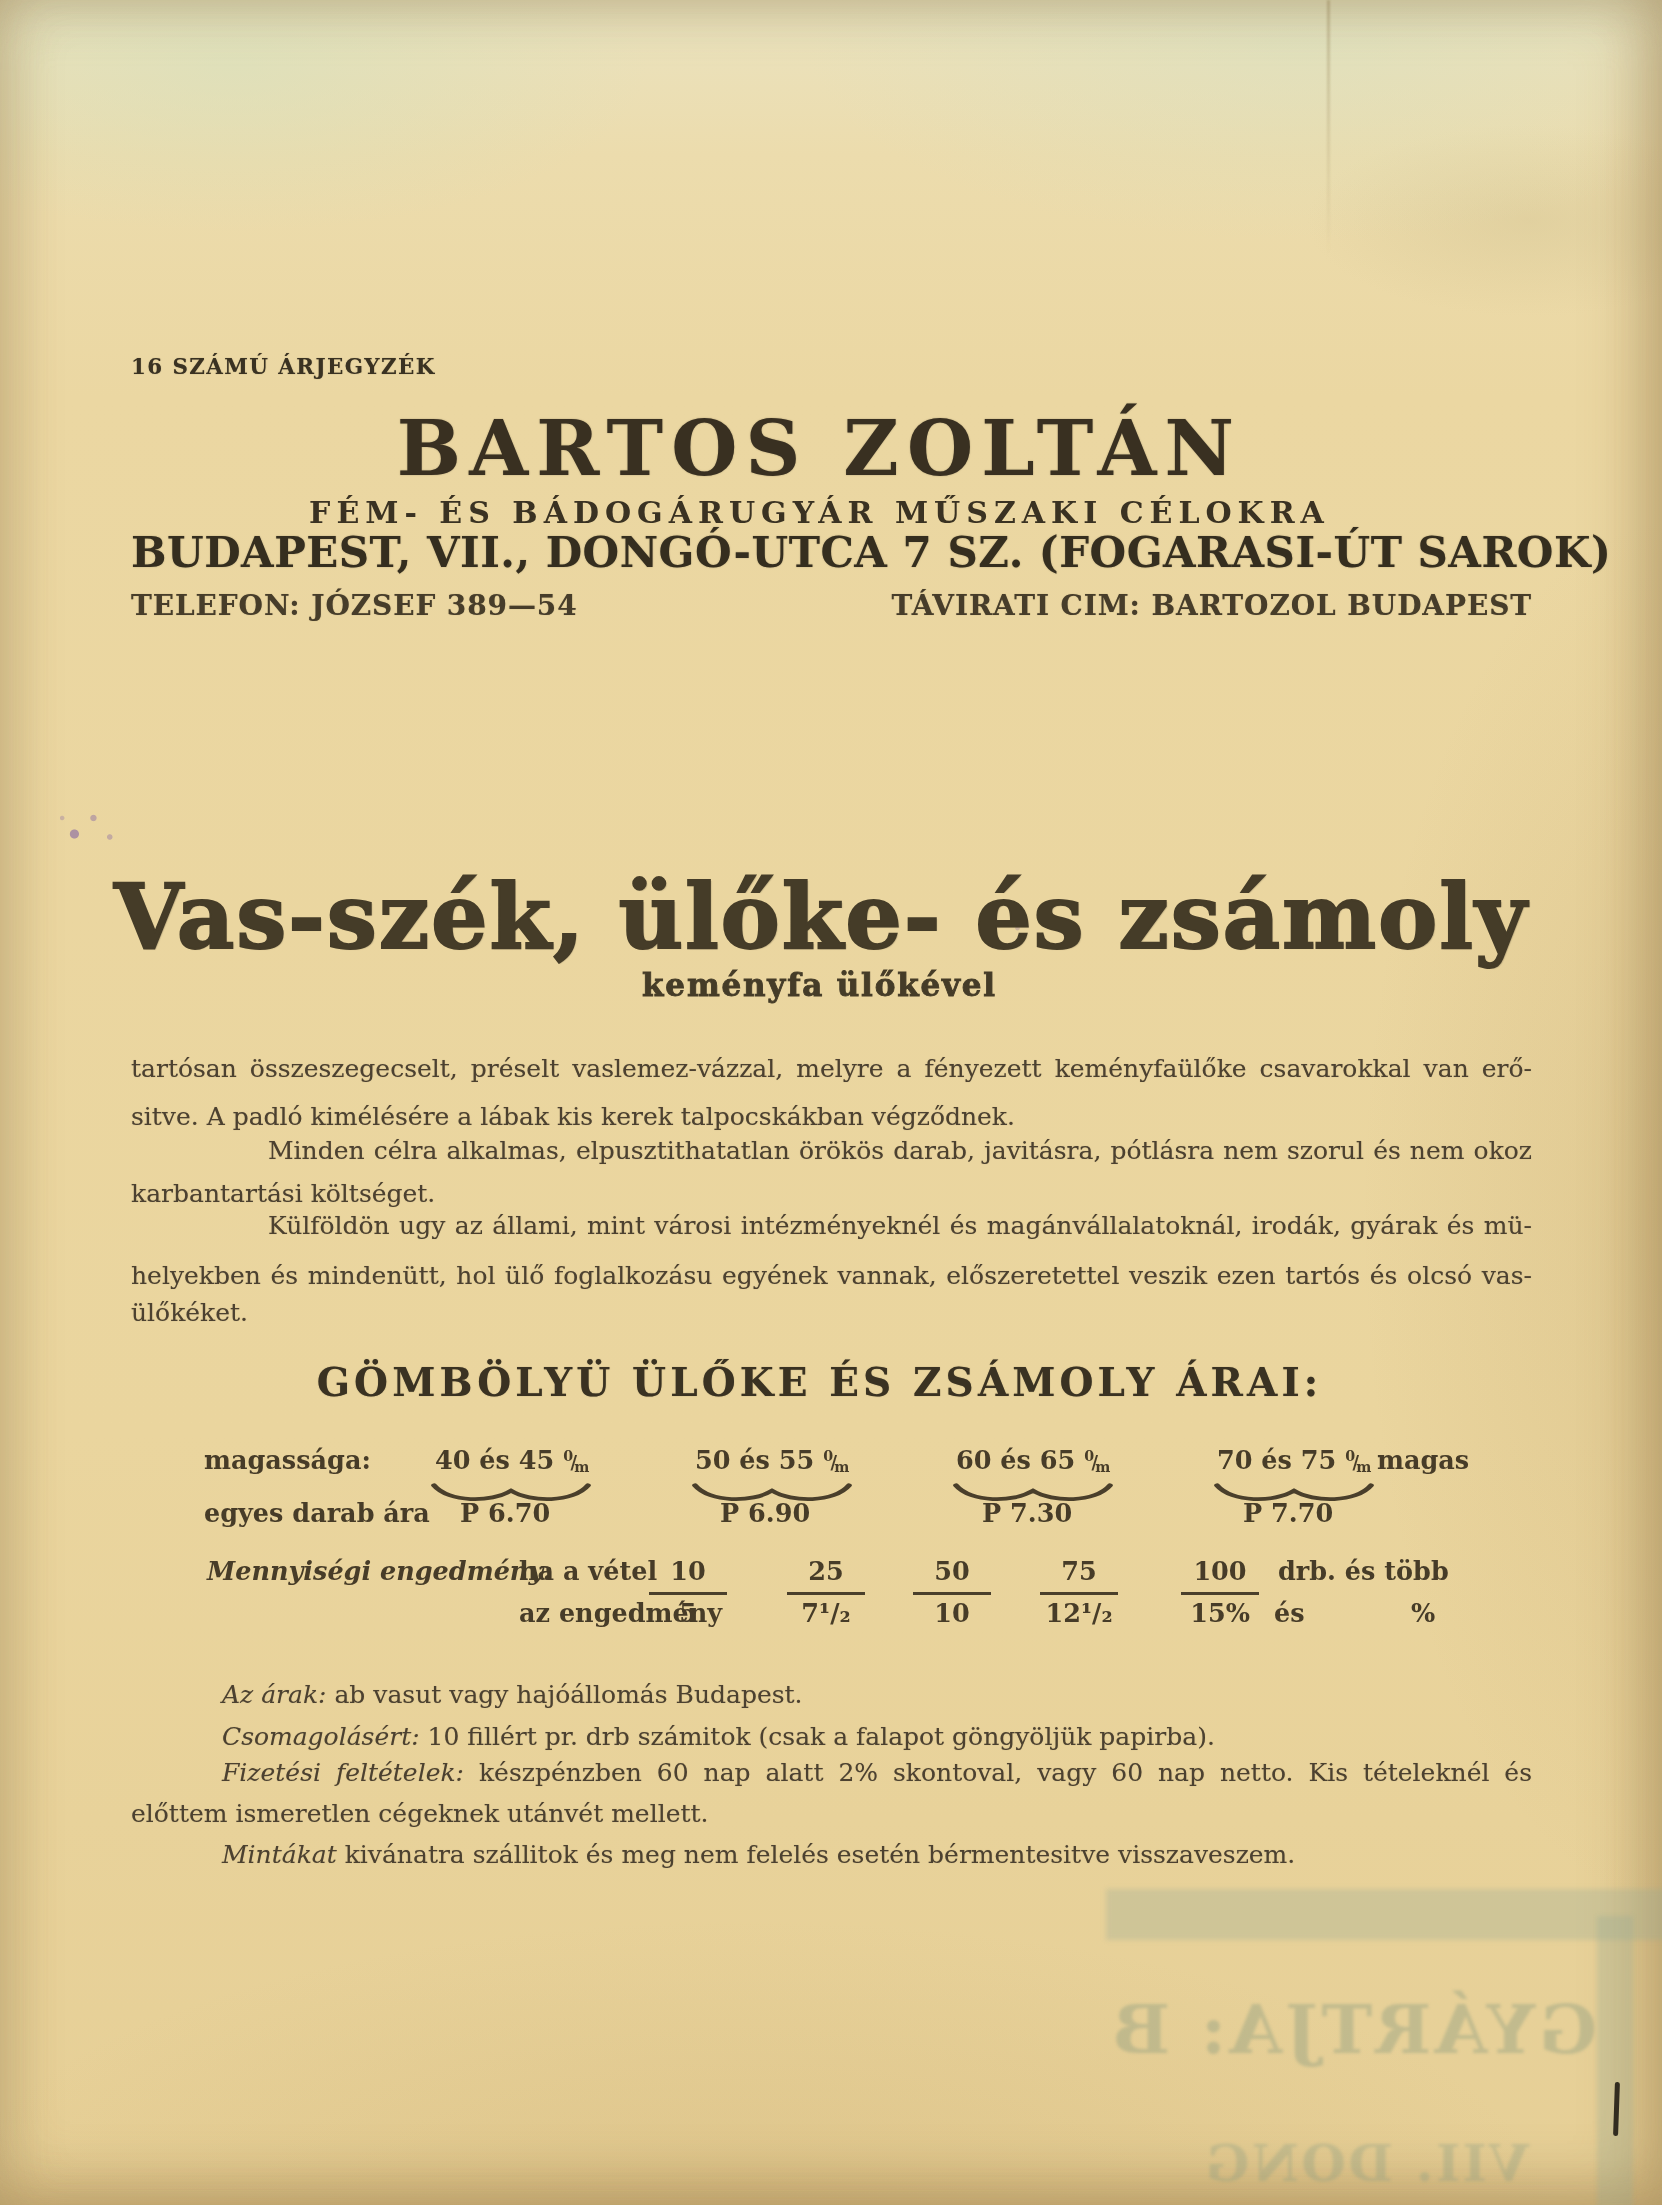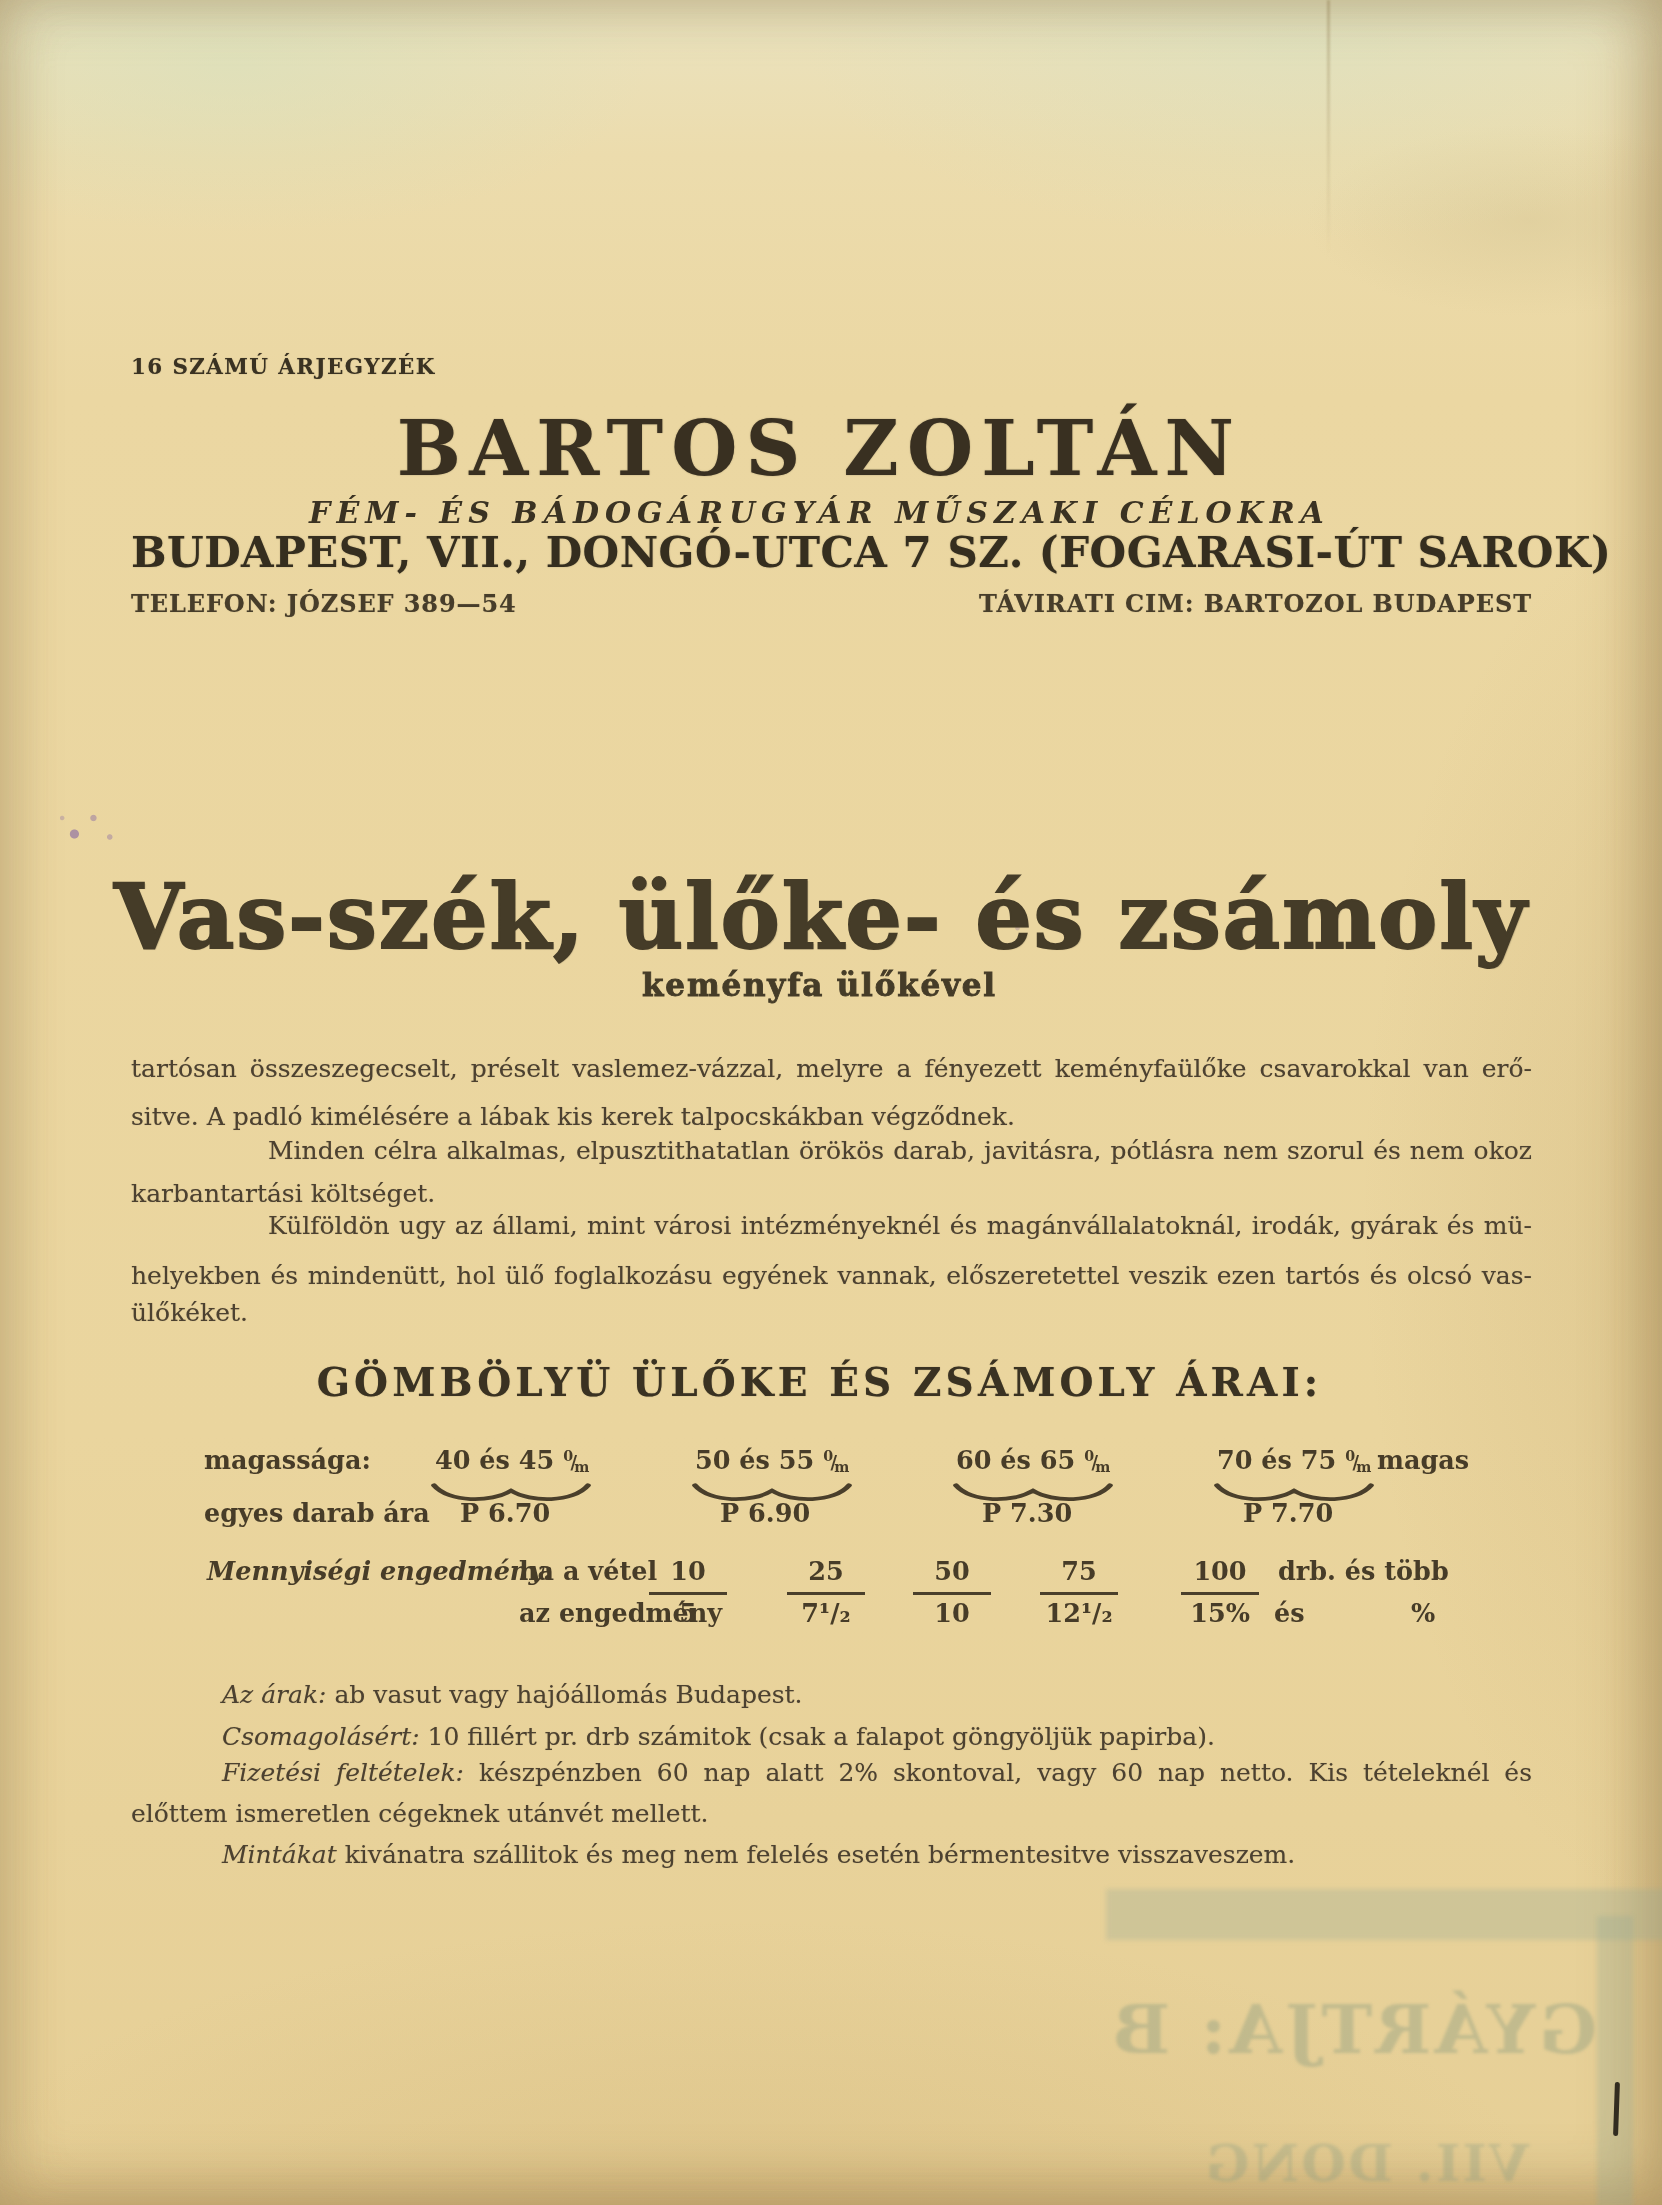--- a/index.html
+++ b/index.html
@@ -22,23 +22,23 @@
       inset 20.5px 0 50px rgba(128,94,44,0.12),
       inset 0 -25px 59px rgba(128,94,44,0.20),
       inset 0 18px 46px rgba(210,220,185,0.25);
   }
   .abs{position:absolute;}
   .ctr{left:114px;width:1411px;text-align:center;}
   .just{text-align:justify;text-align-last:justify;}
 
   .catalog{left:131px;top:354px;font-size:21.4px;font-weight:bold;letter-spacing:1.4px;color:#3a3222;text-shadow:0 0 0.9px rgba(58,50,34,.5);}
   .company{top:404px;font-size:76px;font-weight:bold;letter-spacing:8.2px;color:#393021;margin:0;text-shadow:0 0 1.4px rgba(57,48,33,.45);}
-  .subtitle{top:495px;font-size:30px;font-weight:bold;letter-spacing:6px;color:#3a3222;font-style:italic;}
+  .subtitle{top:495px;font-size:30px;font-weight:bold;letter-spacing:6px;color:#3a3222;}
   .address{left:131px;width:1401px;top:528px;font-size:42px;font-weight:bold;letter-spacing:0.5px;color:#352e1f;white-space:nowrap;text-shadow:0 0 1.4px rgba(53,46,31,.4);}
-  .contact{left:131px;width:1401px;top:589px;display:flex;justify-content:space-between;font-size:24px;font-weight:bold;color:#473d2a;letter-spacing:0.9px;text-shadow:0 0 0.9px rgba(71,61,42,.45);}
+  .contact{left:131px;width:1401px;top:589px;display:flex;justify-content:space-between;font-size:28px;font-weight:bold;color:#473d2a;letter-spacing:0.9px;text-shadow:0 0 0.9px rgba(71,61,42,.45);}
 
   .main-title{top:864px;font-size:89px;font-weight:bold;letter-spacing:1.8px;color:#453c28;-webkit-text-stroke:1.8px #453c28;text-shadow:1.4px 1.4px 0.9px rgba(69,60,40,.22);white-space:nowrap;}
   .main-sub{top:967px;font-size:31px;font-weight:bold;letter-spacing:1.8px;color:#453c28;-webkit-text-stroke:0.9px #453c28;}
 
   .intro{left:131px;top:1054px;width:1401px;height:282px;font-size:25px;color:#4c4130;text-shadow:0 0 0.9px rgba(76,65,48,.35);}
   .bl{position:absolute;left:0;width:1401px;line-height:1.2;}
   .ind{text-indent:137px;}
 
   .sec-head{top:1359px;font-size:39px;font-weight:bold;letter-spacing:4.1px;color:#3a3222;text-shadow:0 0 0.9px rgba(58,50,34,.5);}
 

